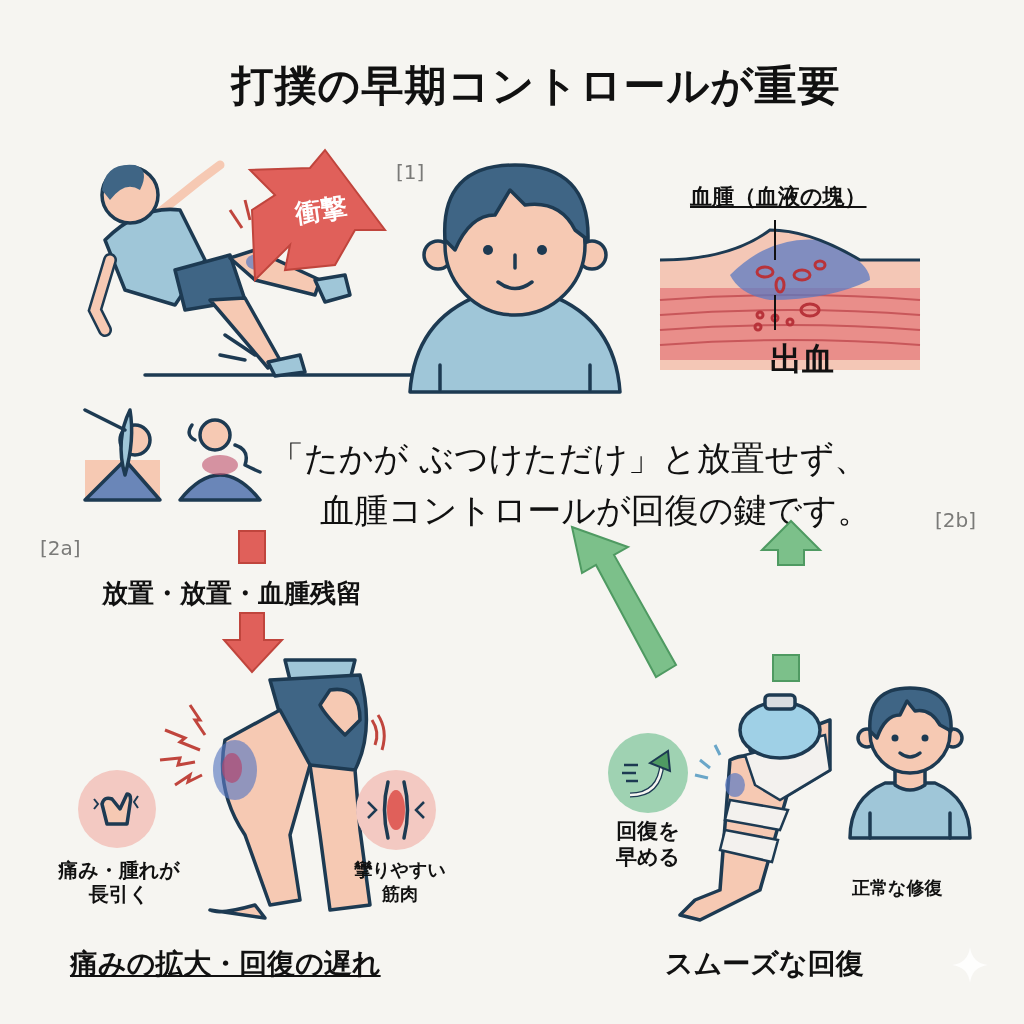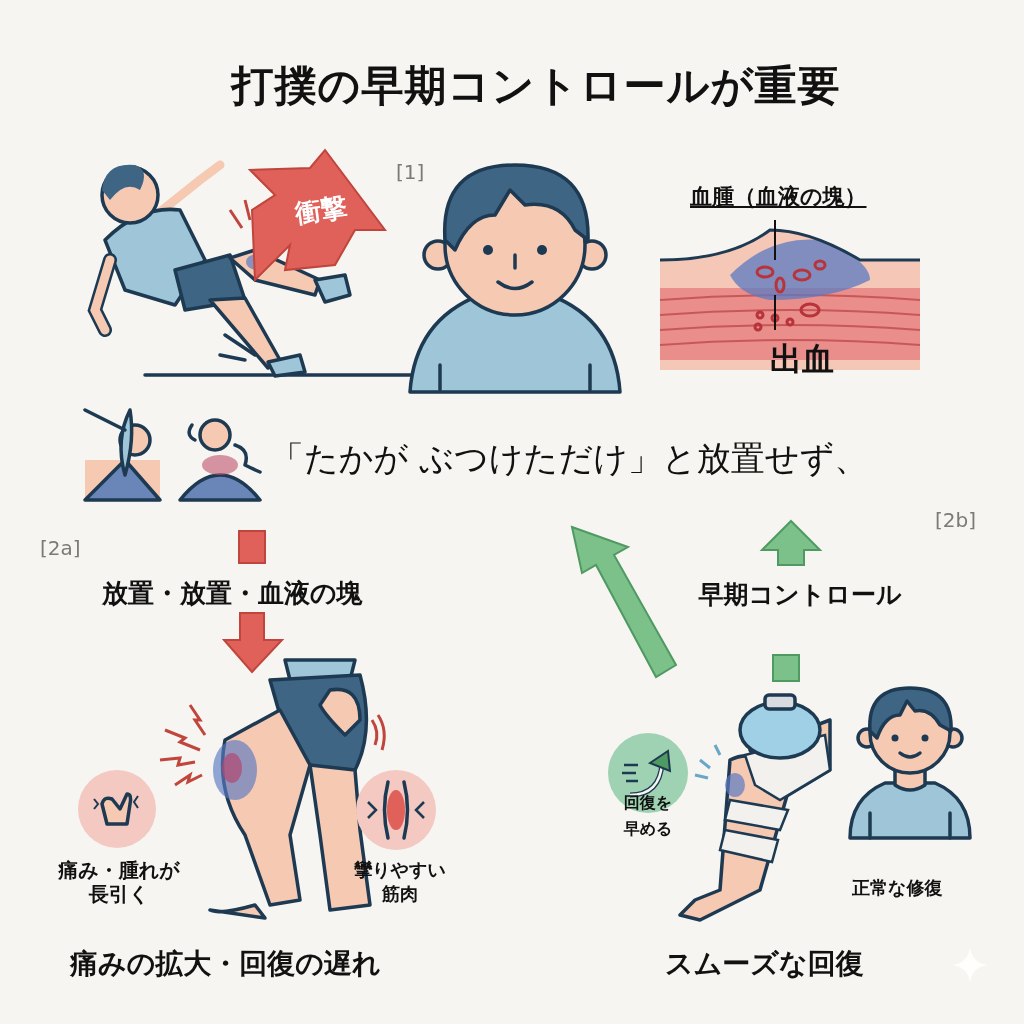--- a/index.html
+++ b/index.html
@@ -117,27 +117,28 @@
 <svg style="left:180px;top:410px;" width="80" height="90" viewBox="0 0 80 90">
   <path d="M0 90 Q40 40 80 90 Z" fill="#6a86b8" class="stroke"></path>
   <ellipse cx="40" cy="55" rx="18" ry="10" fill="#c0506d" opacity="0.6"></ellipse>
   <circle cx="35" cy="25" r="15" fill="#f6c9b3" class="stroke"></circle>
   <path d="M12 15 Q5 25 15 30" fill="none" class="stroke"></path>
   <path d="M55 35 Q70 40 65 55 Q75 60 80 62" fill="none" class="stroke"></path>
 </svg>
 
 <div class="abs main-msg">
   <div>「たかが ぶつけただけ」と放置せず、</div>
+  <div class="l2">血腫コントロールが回復の鍵です。</div>
 </div>
 
 <div class="abs ref" style="left:40px;top:536px;">[2a]</div>
 <svg style="left:238px;top:530px;" width="30" height="36">
     <rect x="1" y="1" width="26" height="32" fill="#e0605a" stroke="#c0453d" stroke-width="2"></rect>
   </svg>
-<div class="abs lbl-bold" style="left:102px;top:576px;font-size:26px;">放置・放置・血液の塊</div>
+<div class="abs lbl-bold" style="left:102px;top:576px;font-size:26px;">放置・放置・血腫残留</div>
 <svg style="left:222px;top:612px;" width="62" height="62" viewBox="0 0 62 62">
   <polygon points="18,1 42,1 42,28 60,28 30,60 2,28 18,28" fill="#e0605a" stroke="#c0453d" stroke-width="2"></polygon>
 </svg>
 
 <svg style="left:160px;top:660px;" width="240" height="260" viewBox="0 0 240 260">
   <path d="M125 0 L195 0 L190 20 L130 20 Z" fill="#9fc6d8" class="stroke"></path>
   <path d="M110 20 L200 15 Q215 70 195 110 L135 108 Z" fill="#3f6585" class="stroke"></path>
   <path d="M65 80 L120 50 L150 105 L130 175 L140 240 L110 245 L85 175 Q55 130 65 80 Z" fill="#f6c9b3" class="stroke"></path>
   <path d="M150 105 L195 110 L200 170 L210 245 L170 250 L160 175 Z" fill="#f6c9b3" class="stroke"></path>
   <path d="M95 245 Q60 255 50 250 L105 258 Z" fill="#f6c9b3" class="stroke"></path>
@@ -174,47 +175,46 @@
     <ellipse cx="30" cy="30" rx="9" ry="20" fill="#e0605a"></ellipse>
     <path d="M2 22 L10 30 L2 38" fill="none" stroke="#1d3a52" stroke-width="2.5"></path>
     <path d="M58 22 L50 30 L58 38" fill="none" stroke="#1d3a52" stroke-width="2.5"></path>
   </svg>
 </div>
 <div class="abs center lbl-bold" style="left:330px;top:858px;width:140px;font-size:18px;line-height:24px;">
   <div>攣りやすい</div>
   <div>筋肉</div>
 </div>
 
-<div class="abs lbl-bold" style="left:70px;top:945px;font-size:28px;">痛みの拡大・回復の遅れ</div>
+<div class="abs lbl-bold" style="left:70px;top:945px;font-size:28px;text-decoration:underline;">痛みの拡大・回復の遅れ</div>
 
 <svg style="left:570px;top:525px;" width="110" height="160" viewBox="0 0 110 160">
   <polygon points="2,2 58,22 44,30 106,140 86,152 26,40 12,48" fill="#7cc08a" stroke="#4f9a62" stroke-width="2"></polygon>
 </svg>
 <svg style="left:760px;top:520px;" width="62" height="46" viewBox="0 0 62 46">
   <polygon points="31,1 60,30 44,30 44,45 18,45 18,30 2,30" fill="#7cc08a" stroke="#4f9a62" stroke-width="2"></polygon>
 </svg>
 <svg style="left:772px;top:654px;" width="30" height="32">
     <rect x="1" y="1" width="26" height="26" fill="#7cc08a" stroke="#4f9a62" stroke-width="2"></rect>
   </svg>
 <div class="abs ref" style="left:935px;top:508px;">[2b]</div>
 <div class="abs center lbl-bold" style="left:660px;top:576px;width:280px;font-size:25px;line-height:38px;">
-  <div>早期コントロール</div>
 </div>
 
 <div class="abs" style="left:608px;top:733px;width:80px;height:80px;border-radius:50%;background:#9fd2b2;">
   <svg style="left:12px;top:12px;" width="56" height="56" viewBox="0 0 56 56">
     <path d="M10 50 Q40 50 42 18" fill="none" stroke="#1d3a52" stroke-width="5"></path>
     <path d="M10 50 Q40 50 42 18" fill="none" stroke="#f6f5f1" stroke-width="2.5"></path>
     <polygon points="30,18 48,6 50,26" fill="#4f9a62" stroke="#1d3a52" stroke-width="2"></polygon>
     <line x1="4" y1="20" x2="18" y2="20" stroke="#1d3a52" stroke-width="2.5"></line>
     <line x1="2" y1="28" x2="16" y2="28" stroke="#1d3a52" stroke-width="2.5"></line>
     <line x1="6" y1="36" x2="18" y2="36" stroke="#1d3a52" stroke-width="2.5"></line>
   </svg>
 </div>
-<div class="abs center lbl-bold" style="left:600px;top:790px;width:96px;font-size:16px;line-height:26px;">
+<div class="abs center lbl-bold" style="left:600px;top:818px;width:96px;font-size:21px;line-height:26px;">
   <div>回復を</div>
   <div>早める</div>
 </div>
 
 <svg style="left:680px;top:690px;" width="170" height="230" viewBox="0 0 170 230">
   <path d="M70 60 L150 30 L150 80 L100 110 Z" fill="#f6c9b3" class="stroke"></path>
   <path d="M50 70 Q80 55 110 95 L80 200 L40 220 L20 230 L0 225 L15 210 L40 200 Z" fill="#f6c9b3" class="stroke"></path>
   <g fill="#f3f1ee" stroke="#1d3a52" stroke-width="2.5">
     <path d="M65 65 L145 45 L150 80 L100 110 L75 95 Z"></path>
     <path d="M50 110 L108 120 L100 140 L45 130 Z"></path>

